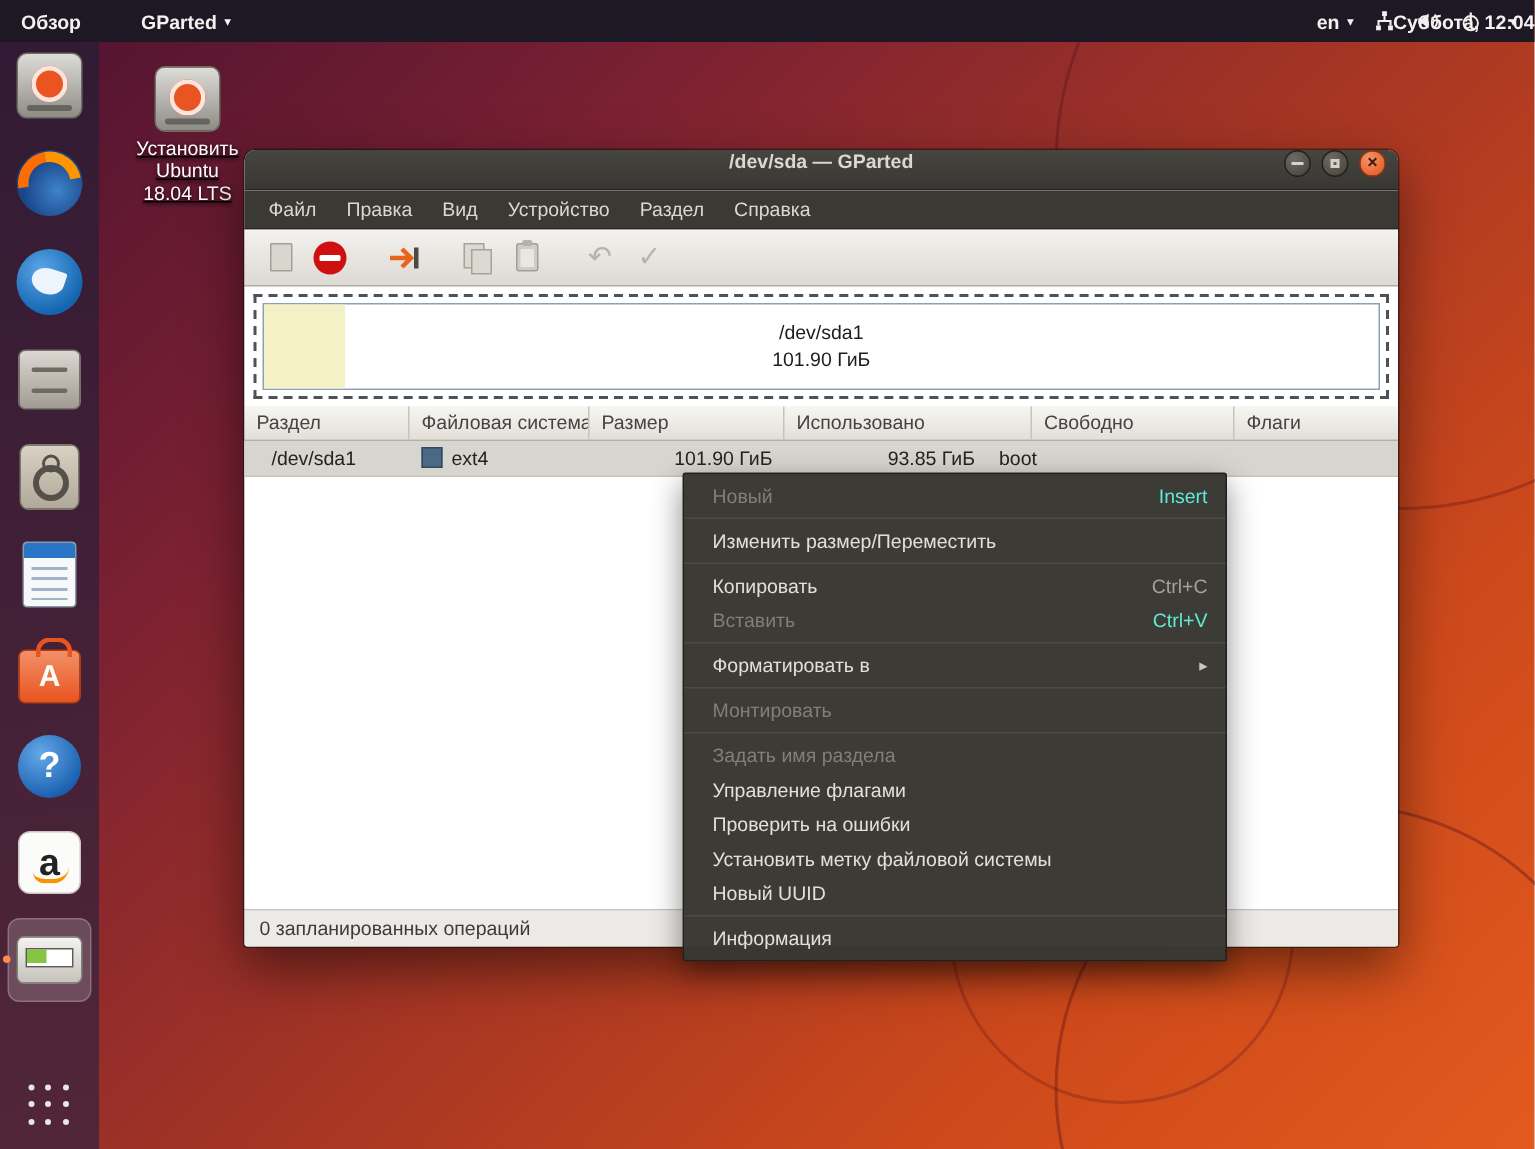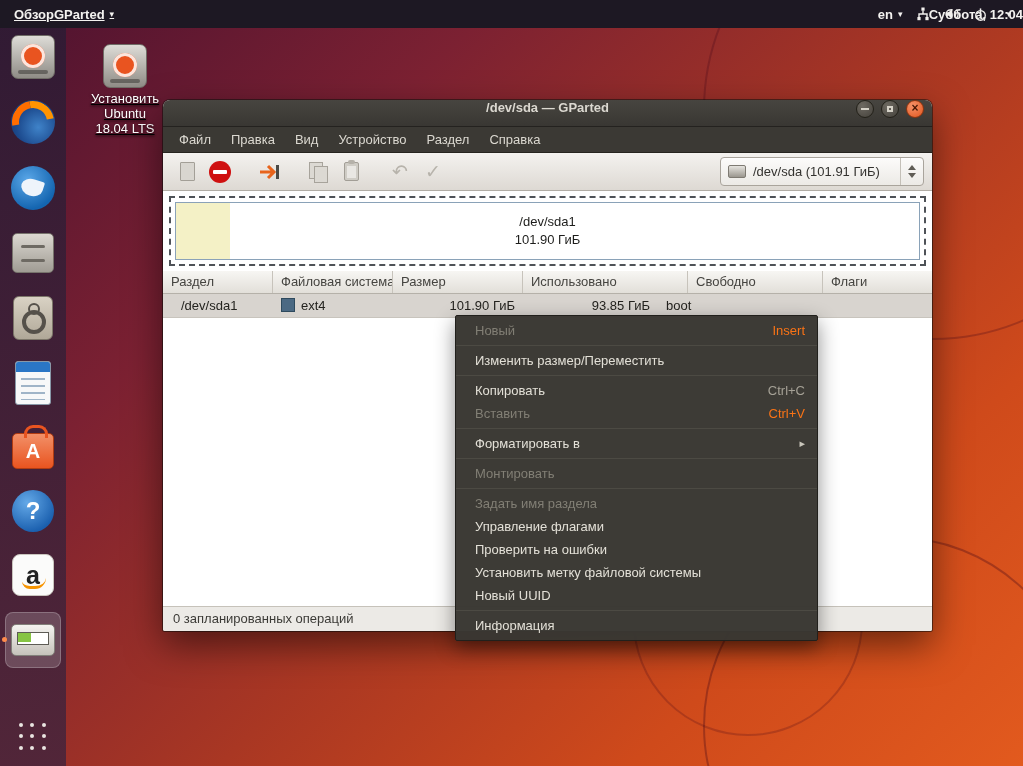--- a/index.html
+++ b/index.html
@@ -10,21 +10,21 @@
   .desktop { position:absolute; inset:0;
     background:linear-gradient(135deg,#4c1230 0%,#7c2132 28%,#a93723 55%,#cf4a1b 78%,#e25a1e 100%); }
   .ring { position:absolute; border-radius:50%; border:2px solid rgba(70,8,24,.28); }
   .r1 { width:460px; height:460px; right:-140px; top:-120px; }
   .r2 { width:380px; height:380px; right:-60px; bottom:-150px; border-color:rgba(70,8,24,.34); }
   .r3 { width:230px; height:230px; right:160px; bottom:30px; border-color:rgba(70,8,24,.24); }
 
   
   .topbar { position:absolute; top:0; left:0; right:0; height:28px; background:#1d1823;
     color:#f4f2f0; display:flex; align-items:center; z-index:60; font-size:13px; font-weight:700; }
-  .tb-left { display:flex; padding-left:14px; align-items:flex-end;text-decoration:underline; }
+  .tb-left { display:flex; gap:40px; padding-left:14px; align-items:flex-end; }
   .tb-item { display:flex; align-items:center; }
   .caret { font-size:9px; margin-left:5px; font-weight:400; }
   .tb-center { position:absolute; left:0; right:0; text-align:right; }
   .tb-right { margin-left:auto; display:flex; align-items:center; gap:13px; padding-right:12px; position:relative; z-index:1; }
   .ind { display:block; }
 
   
   .launcher { position:absolute; left:0; top:28px; bottom:0; width:66px; z-index:50;
     background:linear-gradient(180deg,rgba(47,27,52,.93),rgba(76,37,58,.93)); }
   .dock-item { position:absolute; left:9px; width:48px; height:48px; display:flex; align-items:center; justify-content:center; }
@@ -180,21 +180,21 @@
 
   
   .context-menu { position:absolute; left:455px; top:315px; width:363px; z-index:100;
     background:rgba(57,55,50,.98); border:1px solid #21201c; border-radius:2px;
     box-shadow:0 7px 20px rgba(0,0,0,.45); padding:3px 0; }
   .cm-item { height:23px; display:flex; align-items:center; padding:0 12px 0 19px;
     font-size:13px; color:#e3e0d7; }
   .cm-accel { margin-left:auto; color:#a5a196; }
   .cm-arrow { margin-left:auto; color:#c9c6bb; font-size:11px; }
   .cm-item.disabled { color:#827f75; }
-  .cm-item.disabled .cm-accel { color:#f97316; }
+  .cm-item.disabled .cm-accel { color:#5eead4; }
   .cm-sep { height:1px; background:#4c4a43; margin:3px 0; }
 </style>
 </head>
 <body>
 
 <div class="desktop">
   <div class="ring r1"></div>
   <div class="ring r2"></div>
   <div class="ring r3"></div>
 </div>
@@ -245,28 +245,20 @@
         <span class="ic-paste"></span>
       </div>
     <div class="tb-gap"></div>
     <div class="tbtn">
         <span class="glyph-dim">↶</span>
       </div>
     <div class="tbtn">
         <span class="glyph-dim">✓</span>
       </div>
 
-    <div class="device-combo">
-      <span class="disk-glyph"></span>
-      <span class="combo-text">/dev/sda (101.91 ГиБ)</span>
-      <span class="combo-arrows">
-        <i class="tri-up"></i>
-          <i class="tri-down"></i>
-      </span>
-    </div>
   </div>
 
   <div class="pv-panel">
     <div class="pv-outer">
       <div class="pv-inner">
         <div class="pv-used"></div>
         <div class="pv-label">
           <span>/dev/sda1</span>
           <span>101.90 ГиБ</span>
         </div>

